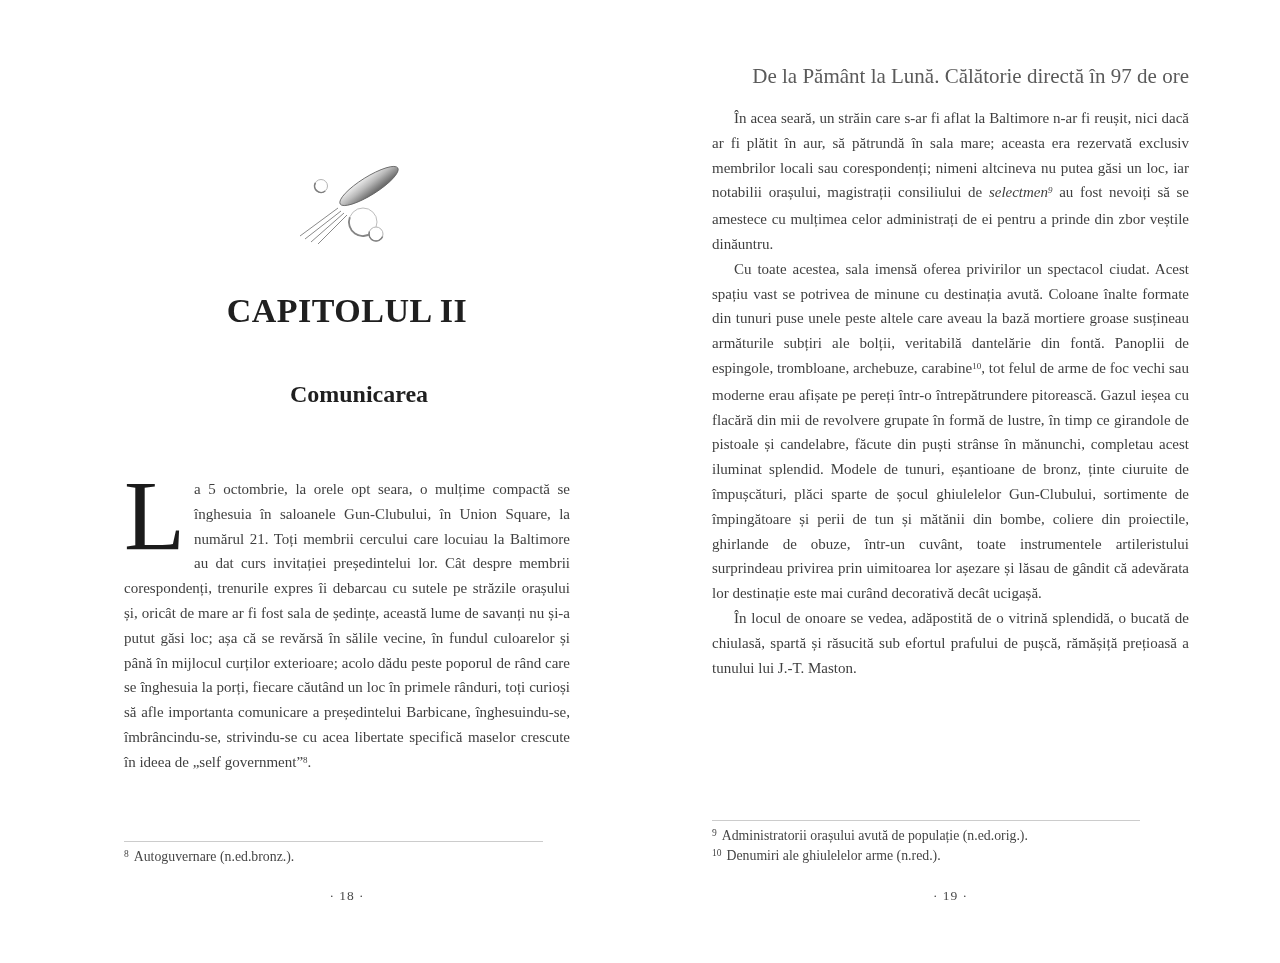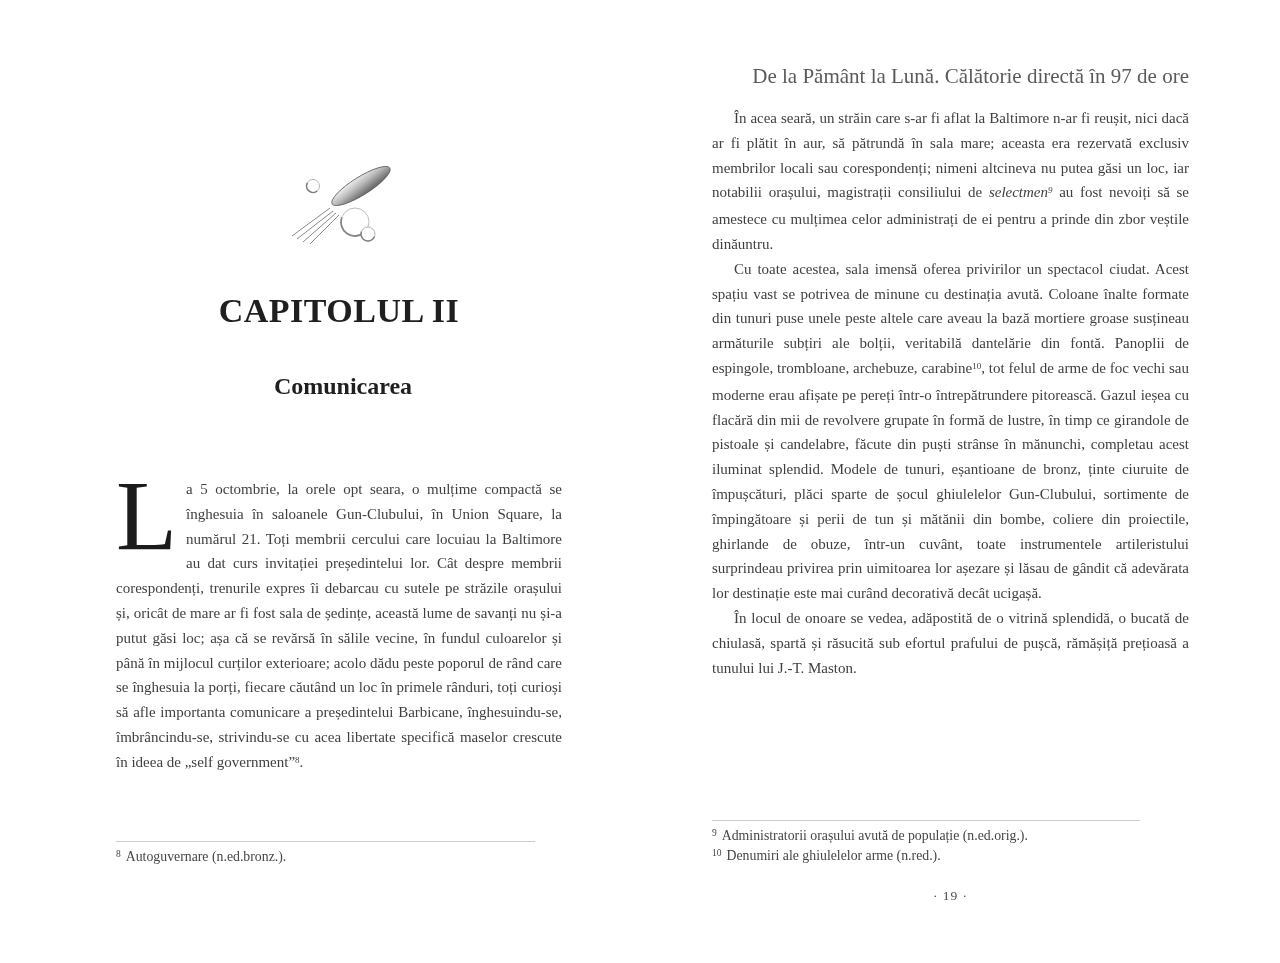--- a/index.html
+++ b/index.html
@@ -1,31 +1,31 @@
 <!DOCTYPE html>
 <html><head>
 <meta charset="utf-8">
 <style>
   html,body{margin:0;padding:0;background:#ffffff;}
   .spread{
     position:relative;width:1280px;height:963px;background:#ffffff;overflow:hidden;
     font-family:"Liberation Serif","DejaVu Serif",serif;color:#3f3f3f;
   }
   .page{position:absolute;top:0;height:100%;}
-  .page-left{left:116px;width:446px;}
+  .page-left{left:124px;width:446px;}
   .page-right{left:712px;width:477px;}
 
   
   .illus{position:absolute;top:152px;left:0;width:100%;display:flex;justify-content:center;}
   .chapter-heading{
     position:absolute;top:292px;left:0;width:100%;margin:0;text-align:center;
     font-size:34px;font-weight:bold;color:#1f1f1f;letter-spacing:0.5px;
   }
   .chapter-subtitle{
-    position:absolute;top:366px;left:0;width:100%;margin:4px;text-align:center;
+    position:absolute;top:366px;left:0;width:100%;margin:12px;text-align:center;
     font-size:24px;font-weight:bold;color:#1f1f1f;line-height:33px;
   }
   .body-text{font-size:15px;line-height:24.8px;text-align:justify;color:#3f3f3f;}
   .body-left{position:absolute;top:477px;left:0;right:0;}
   .body-right{position:absolute;top:106px;left:0;right:0;}
   .para{margin:0;}
   .para.indent{text-indent:22px;}
   .dropcap{
     float:left;font-size:100px;line-height:74px;height:74px;
     margin:2px 9px 0 0;color:#1b1b1b;
@@ -95,20 +95,21 @@
 
     <div class="body-text body-left">
       <p class="para"><span class="dropcap">L</span><span><span class="seg-n">a 5 octombrie, la orele opt seara, o mulțime compactă se înghesuia în saloanele Gun-Clubului, în Union Square, la numărul 21. Toți membrii cercului care locuiau la Baltimore au dat curs invitației președintelui lor. Cât despre membrii corespondenți, trenurile expres îi debarcau cu sutele pe străzile orașului și, oricât de mare ar fi fost sala de ședințe, această lume de savanți nu și-a putut găsi loc; așa că se revărsă în sălile vecine, în fundul culoarelor și până în mijlocul curților exterioare; acolo dădu peste poporul de rând care se înghesuia la porți, fiecare căutând un loc în primele rânduri, toți curioși să afle importanta comunicare a președintelui Barbicane, înghesuindu-se, îmbrâncindu-se, strivindu-se cu acea libertate specifică maselor crescute în ideea de „self government”</span><span class="seg-sup">8</span><span class="seg-n">.</span></span></p>
     </div>
 
     <div class="footnotes footnotes-left">
       <div class="fn-rule"></div>
       <div class="fn-line"><span class="fn-marker">8</span><span>Autoguvernare (n.ed.bronz.).</span></div>
     </div>
 
+    <div class="page-num">· 18 ·</div>
   </section>
 
   <section class="page page-right">
 
     <div class="running-header">De la Pământ la Lună. Călătorie directă în 97 de ore</div>
 
     <div class="body-text body-right">
       <p class="para indent"><span class="seg-n">În acea seară, un străin care s-ar fi aflat la Baltimore n-ar fi reușit, nici dacă ar fi plătit în aur, să pătrundă în sala mare; aceasta era rezervată exclusiv membrilor locali sau corespondenți; nimeni altcineva nu putea găsi un loc, iar notabilii orașului, magistrații consiliului de </span><span class="seg-i">selectmen</span><span class="seg-supi">9</span><span class="seg-n"> au fost nevoiți să se amestece cu mulțimea celor administrați de ei pentru a prinde din zbor veștile dinăuntru.</span></p>
       <p class="para indent"><span class="seg-n">Cu toate acestea, sala imensă oferea privirilor un spectacol ciudat. Acest spațiu vast se potrivea de minune cu destinația avută. Coloane înalte formate din tunuri puse unele peste altele care aveau la bază mortiere groase susțineau armăturile subțiri ale bolții, veritabilă dantelărie din fontă. Panoplii de espingole, trombloane, archebuze, carabine</span><span class="seg-sup">10</span><span class="seg-n">, tot felul de arme de foc vechi sau moderne erau afișate pe pereți într-o întrepătrundere pitorească. Gazul ieșea cu flacără din mii de revolvere grupate în formă de lustre, în timp ce girandole de pistoale și candelabre, făcute din puști strânse în mănunchi, completau acest iluminat splendid. Modele de tunuri, eșantioane de bronz, ținte ciuruite de împușcături, plăci sparte de șocul ghiulelelor Gun-Clubului, sortimente de împingătoare și perii de tun și mătănii din bombe, coliere din proiectile, ghirlande de obuze, într-un cuvânt, toate instrumentele artileristului surprindeau privirea prin uimitoarea lor așezare și lăsau de gândit că adevărata lor destinație este mai curând decorativă decât ucigașă.</span></p>
       <p class="para indent"><span class="seg-n">În locul de onoare se vedea, adăpostită de o vitrină splendidă, o bucată de chiulasă, spartă și răsucită sub efortul prafului de pușcă, rămășiță prețioasă a tunului lui J.-T. Maston.</span></p>

